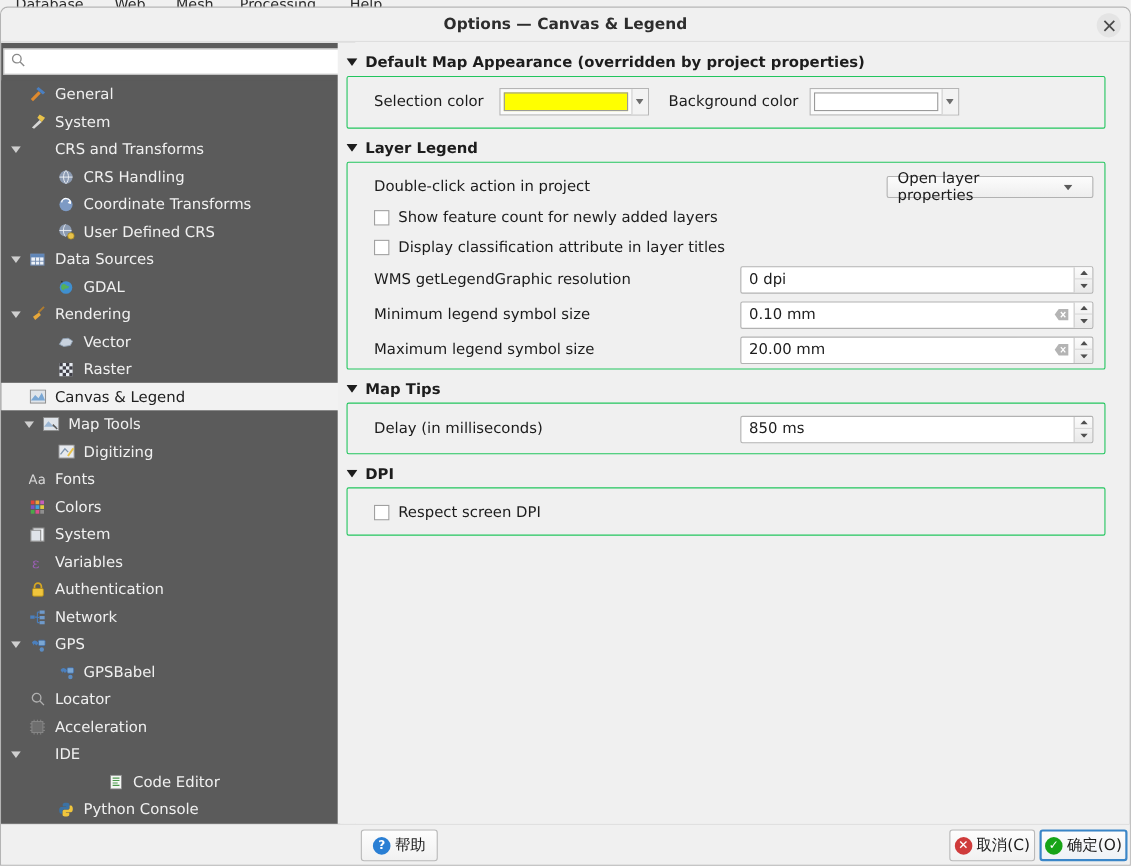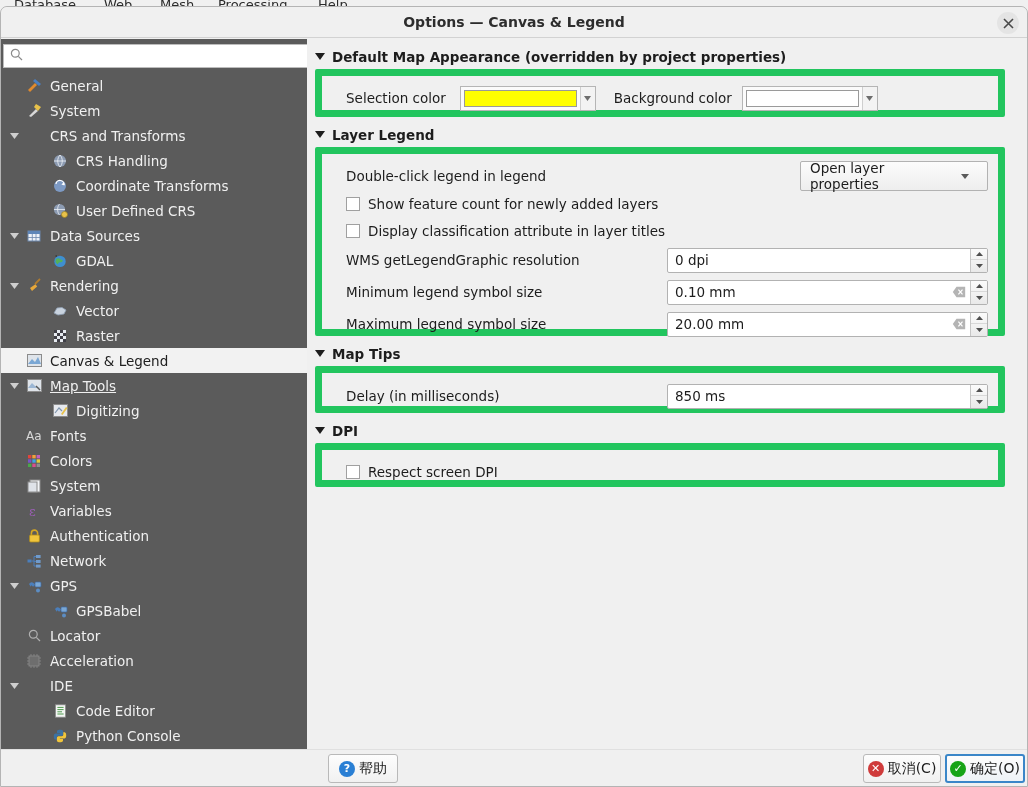--- a/index.html
+++ b/index.html
@@ -107,21 +107,21 @@
     position: absolute; left: 306px; top: 0; width: 706px; height: 710px;
     background: #f0f0f0; padding: 0 8px;
   }
   .group-header {
     display: flex; align-items: center; height: 21px;
     font-size: 13.5px; font-weight: bold; color: #1d1d1d;
     margin-top: 7px;
   }
   .group-header .caret { margin-right: 7px; display: flex; align-items: center; }
   .group-box {
-    border: 7px solid #22c55e; border-radius: 2px;
+    border: 1px solid #22c55e; border-radius: 2px;
     background: #f0f0f0; margin-top: 2px; padding: 8px 10px;
     position: relative;
   }
 
   .row { display: flex; align-items: center; height: 28px; }
   .row-label { font-size: 13.5px; color: #1c1c1c; }
   .spacer { flex: 1 1 auto; }
 
   
   .color-btn {
@@ -131,21 +131,21 @@
   .color-swatch { width: 113px; margin: 3px; border: 1px solid #9a9a9a; }
   .color-arrow {
     width: 15px; border-left: 1px solid #cfcfcf;
     display: flex; align-items: center; justify-content: center;
     background: #f3f3f3;
   }
 
   
   .combo {
     display: inline-flex; align-items: center; justify-content: space-between;
-    height: 30px; border: 1px solid #b2b2b2; border-radius: 2px;
+    height: 20px; border: 1px solid #b2b2b2; border-radius: 2px;
     background: linear-gradient(#fcfcfc,#eeeeee);
     padding: 0 18px 0 9px; font-size: 13.5px; color: #1c1c1c; cursor: pointer;
   }
   .combo .cb-arrow { margin-left: 10px; display: flex; align-items: center; }
 
   
   .cbrow { display: flex; align-items: center; height: 27px; cursor: pointer; }
   .checkbox {
     width: 14px; height: 14px; border: 1px solid #a0a0a0;
     background: #ffffff; margin-right: 8px; flex: 0 0 14px;
@@ -372,21 +372,21 @@
           <div class="tree-row selected" style="padding-left: 4px;">
             <span class="tw"></span>
             <span class="ticon">
               <svg width="15" height="13" viewBox="0 0 15 13">
                 <rect x="0.5" y="0.5" width="14" height="12" fill="#dfe4ea" stroke="#8b8b8b"></rect>
                 <path d="M1 10 L5 5 L8 8 L11 3 L14 10 Z" fill="#7aa7d4"></path>
               </svg>
             </span>
             <span class="tlabel">Canvas &amp; Legend</span>
           </div>
-          <div class="tree-row" style="padding-left: 4px; text-decoration: underline;">
+          <div class="tree-row" style="padding-left: 16px;">
             <span class="tw">
               <svg width="9" height="6" viewBox="0 0 9 6">
                 <path d="M0 0 L9 0 L4.5 6 Z" fill="#cfcfcf"></path>
               </svg>
             </span>
             <span class="ticon">
               <svg width="15" height="13" viewBox="0 0 15 13">
                 <rect x="0.5" y="0.5" width="14" height="12" fill="#dfe4ea" stroke="#8b8b8b"></rect>
                 <path d="M1 9 L5 4 L9 8 L14 9 Z" fill="#9bb6d4"></path>
                 <path d="M9 7 L13 11" stroke="#5a5a5a" stroke-width="1.4"></path>
@@ -525,21 +525,21 @@
           </div>
           <div class="tree-row" style="padding-left: 4px;">
             <span class="tw">
               <svg width="9" height="6" viewBox="0 0 9 6">
                 <path d="M0 0 L9 0 L4.5 6 Z" fill="#cfcfcf"></path>
               </svg>
             </span>
             <span class="ticon"></span>
             <span class="tlabel">IDE</span>
           </div>
-          <div class="tree-row" style="padding-left: 30px;">
+          <div class="tree-row" style="padding-left: 30px; margin-left: 45px;">
             <span class="tw"></span>
             <span class="ticon">
               <svg width="13" height="14" viewBox="0 0 13 14">
                 <rect x="1.5" y="0.8" width="10" height="12.4" fill="#f4f6f4" stroke="#8b8b8b" stroke-width="0.8"></rect>
                 <g stroke="#4d9a4d" stroke-width="1">
                   <path d="M3.4 3.4 H9.6 M3.4 5.6 H9.6 M3.4 7.8 H8 M3.4 10 H9.6"></path>
                 </g>
               </svg>
             </span>
             <span class="tlabel">Code Editor</span>
@@ -614,21 +614,21 @@
         <span class="caret">
           <svg width="10" height="7" viewBox="0 0 10 7">
               <path d="M0 0 L10 0 L5 7 Z" fill="#1d1d1d"></path>
             </svg>
         </span>
         <span>Layer Legend</span>
       </div>
       <div class="group-box" style="height:189px;">
 
         <div class="row" style="padding-left:14px;">
-          <span class="row-label">Double-click legend in legend</span>
+          <span class="row-label">Double-click action in project</span>
           <span class="spacer"></span>
           <span class="combo" style="width:188px;">
             <span>Open layer properties</span>
             <span class="cb-arrow">
               <svg width="8" height="5" viewBox="0 0 8 5">
                   <path d="M0 0 L8 0 L4 5 Z" fill="#5a5a5a"></path>
                 </svg>
             </span>
           </span>
         </div>

